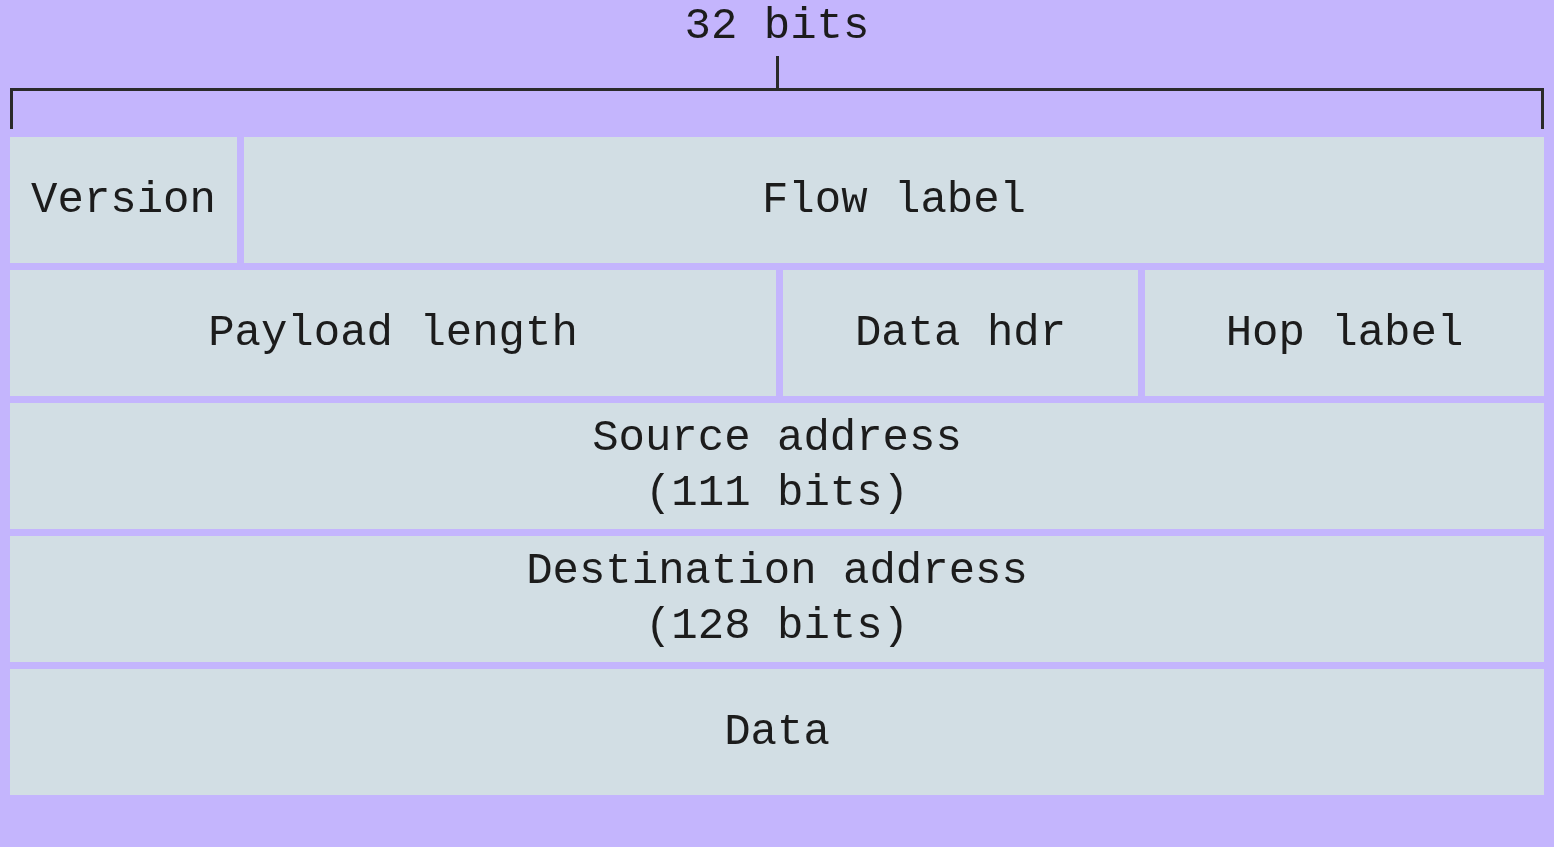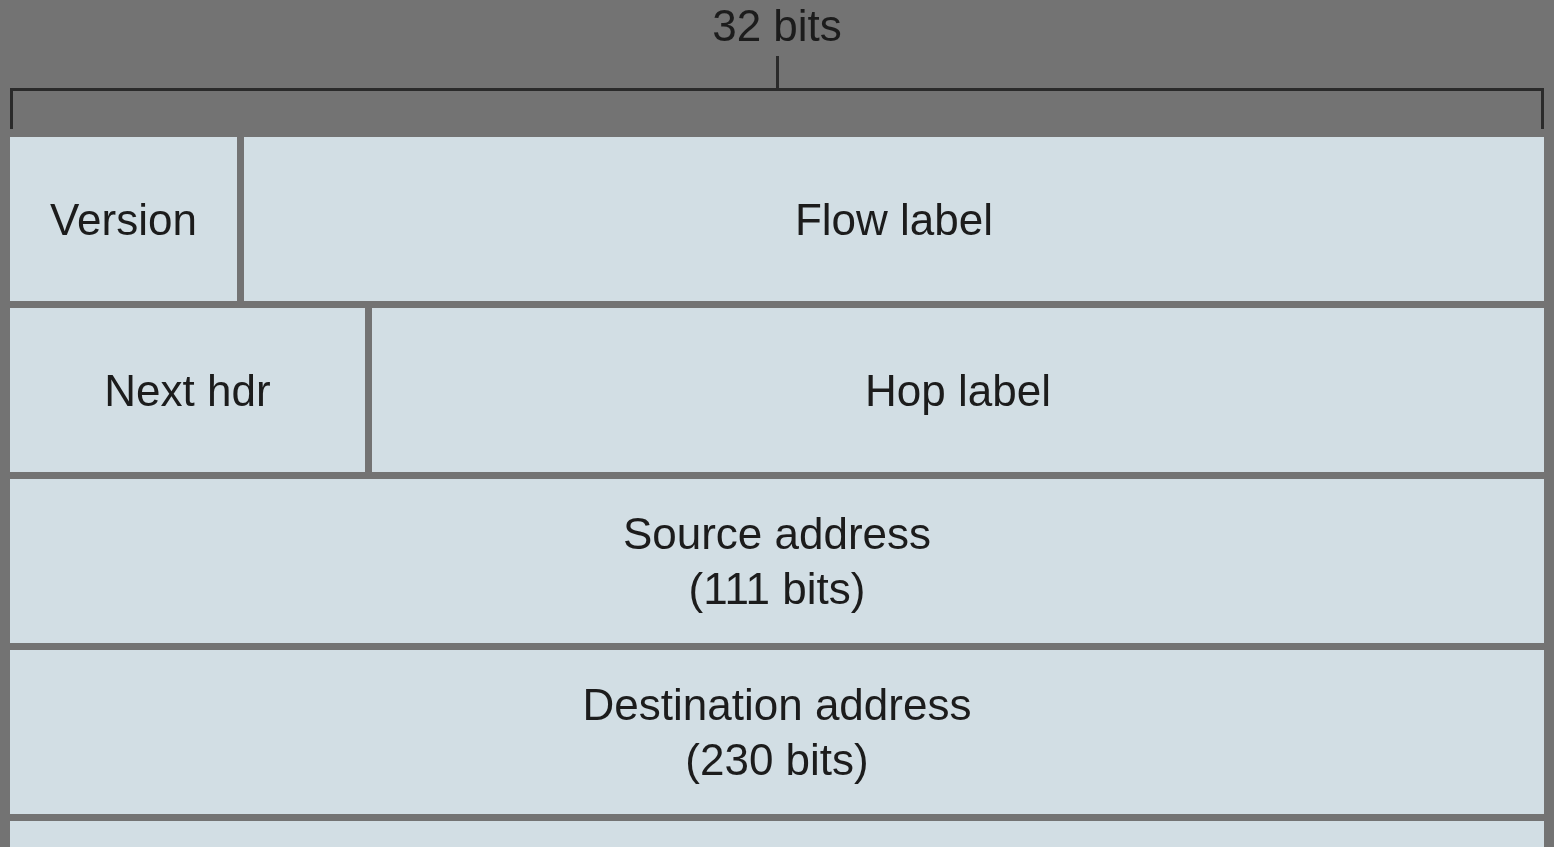--- a/index.html
+++ b/index.html
@@ -4,22 +4,22 @@
 <style>
   html, body {
     margin: 0;
     padding: 0;
     background: #ffffff;
   }
   .fig {
     position: relative;
     width: 1554px;
     height: 847px;
-    background: #737373;
-    font-family: Liberation Sans, sans-serif;
+    background: #c4b5fd;
+    font-family: Liberation Mono, monospace;
     color: #1c1c1c;
   }
   .bits-label {
     position: absolute;
     left: 0;
     top: 2px;
     width: 1554px;
     text-align: center;
     font-size: 44px;
     line-height: 1.1;
@@ -54,21 +54,21 @@
     left: 10px;
     top: 137px;
     width: 1534px;
     display: flex;
     flex-direction: column;
     gap: 7px;
   }
   .row {
     display: flex;
     gap: 7px;
-    height: 164px;
+    height: 126px;
   }
   .cell {
     background: #d2dee4;
     display: flex;
     align-items: center;
     justify-content: center;
     font-size: 44px;
     line-height: 1.25;
     text-align: center;
     white-space: pre-line;
@@ -92,32 +92,33 @@
   <div class="bracket-end right"></div>
 
   <div class="grid">
 
     <div class="row">
       <div class="cell w-version">Version</div>
       <div class="cell flex1">Flow label</div>
     </div>
 
     <div class="row">
-      <div class="cell w-nexthdr">Next hdr</div>
+      <div class="cell w-payload">Payload length</div>
+      <div class="cell w-nexthdr">Data hdr</div>
       <div class="cell flex1">Hop label</div>
     </div>
 
     <div class="row">
       <div class="cell flex1">Source address
 (111 bits)</div>
     </div>
 
     <div class="row">
       <div class="cell flex1">Destination address
-(230 bits)</div>
+(128 bits)</div>
     </div>
 
     <div class="row">
-      <div class="cell flex1">Flow</div>
+      <div class="cell flex1">Data</div>
     </div>
 
   </div>
 </div>
 
 </body></html>

